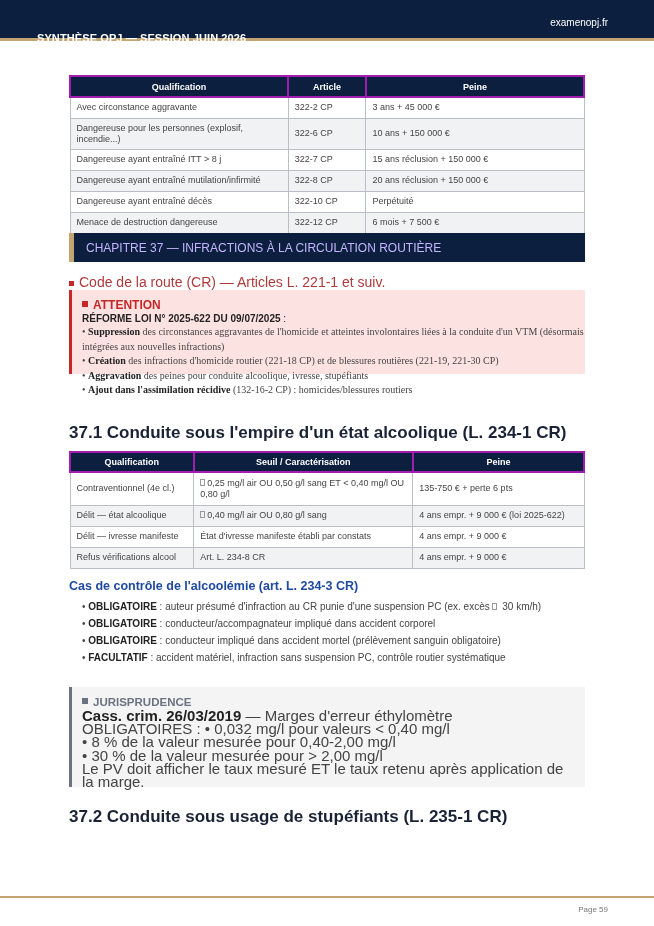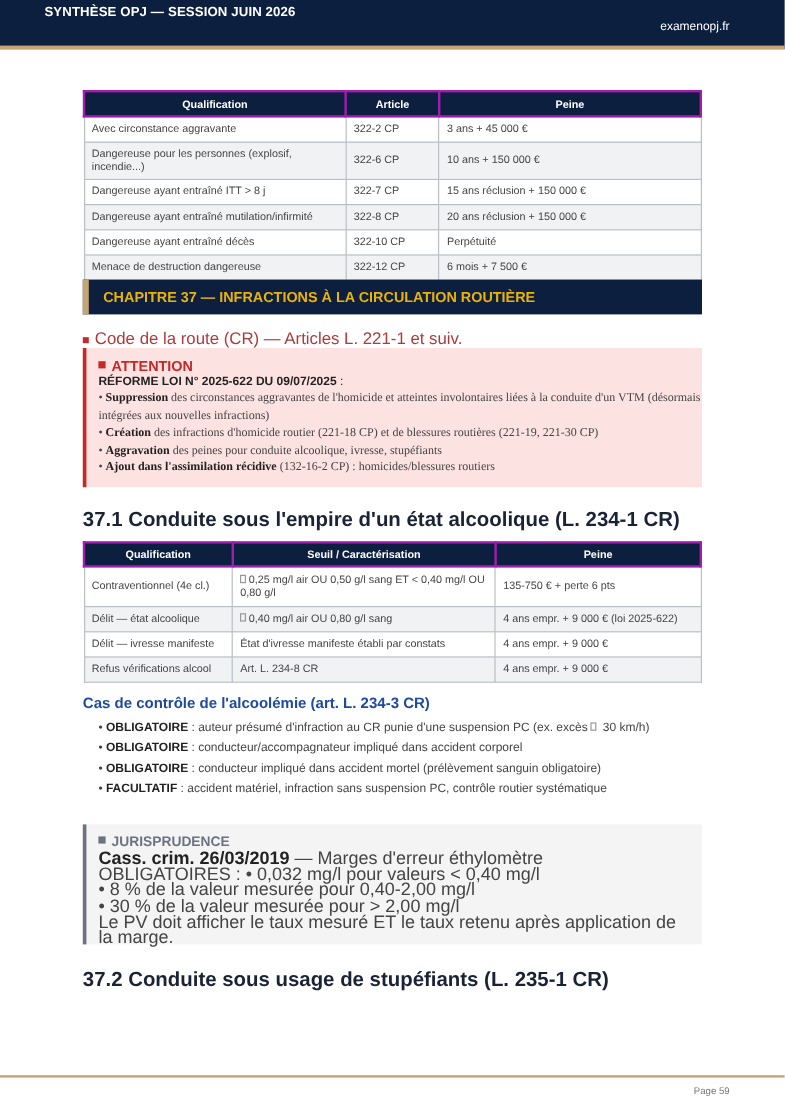--- a/index.html
+++ b/index.html
@@ -1,42 +1,42 @@
 <!DOCTYPE html>
 <html><head>
 <meta charset="utf-8">
 <style>
   * { box-sizing: border-box; margin: 0; padding: 0; }
   html, body { width: 654px; height: 926px; background: #ffffff; overflow: hidden; }
   body { font-family: "Liberation Sans", sans-serif; color: #333; position: relative; }
 
   .topbar { position: absolute; left: 0; top: 0; width: 654px; height: 41px; background: #0c1f3f; border-bottom: 3px solid #c4a572; }
-  .topbar .title { position: absolute; left: 37px; top: 4px; font-size: 11px; font-weight: bold; color: #ffffff; letter-spacing: 0.1px; }
+  .topbar .title { position: absolute; left: 37px; top: 32px; font-size: 11px; font-weight: bold; color: #ffffff; letter-spacing: 0.1px; }
   .topbar .site { position: absolute; right: 46px; top: 17px; font-size: 10px; color: #ffffff; }
 
   .content { position: absolute; left: 69px; width: 516px; }
 
   table.t { width: 516px; border-collapse: collapse; font-size: 9px; color: #444; }
   table.t th { background: #0c1f3f; color: #fff; font-weight: bold; text-align: center; height: 21px; border: 2px solid #a21caf; font-size: 9px; }
   table.t td { border: 1px solid #b9bec7; padding: 3px 6px; vertical-align: middle; line-height: 11px; }
   table.t tr.even td { background: #f1f2f4; }
   table.t tr.odd td { background: #ffffff; }
 
   #t1 { top: 75px; }
   #t1 td { height: 21px; }
   #t1 tr.tall td { height: 31px; }
   #t1 col.c1 { width: 219px; } #t1 col.c2 { width: 78px; } #t1 col.c3 { width: 219px; }
 
   .chapter { position: absolute; left: 69px; top: 233px; width: 516px; height: 29px; background: #0c1f3f; border-left: 5px solid #c4a572; }
-  .chapter span { position: absolute; left: 12px; top: 8px; font-size: 12px; font-weight: bold; color: #eab308; }
+  .chapter span { position: absolute; left: 12px; top: 8px; font-size: 12px; font-weight: normal; color: #c4b5fd; }
 
   .source { position: absolute; left: 69px; top: 274px; font-size: 14px; color: #b03a3a; }
   .source .sq { display: inline-block; width: 5px; height: 5px; background: #c62828; margin-right: 5px; vertical-align: 1px; }
 
-  .attention { position: absolute; left: 69px; top: 290px; width: 516px; height: 116px; background: #fde2e2; border-left: 3px solid #c62828; padding: 8px 0 0 10px; }
+  .attention { position: absolute; left: 69px; top: 290px; width: 516px; height: 84px; background: #fde2e2; border-left: 3px solid #c62828; padding: 8px 0 0 10px; }
   .attention .head { font-size: 12px; font-weight: bold; color: #c62828; line-height: 14px; }
   .attention .head .sq { display: inline-block; width: 6px; height: 6px; background: #c62828; margin-right: 5px; vertical-align: 2px; }
   .attention .sub { font-size: 10px; font-weight: bold; color: #222; line-height: 13px; }
   .attention .sub .colon { font-weight: normal; }
   .attention .line { font-size: 10px; color: #444; line-height: 14.5px; font-family: Liberation Serif, serif; }
   .attention .line b { color: #222; }
 
   .h2 { position: absolute; left: 69px; font-size: 17px; font-weight: bold; color: #1a2236; }
   #h371 { top: 423px; }
   #h372 { top: 807px; }

